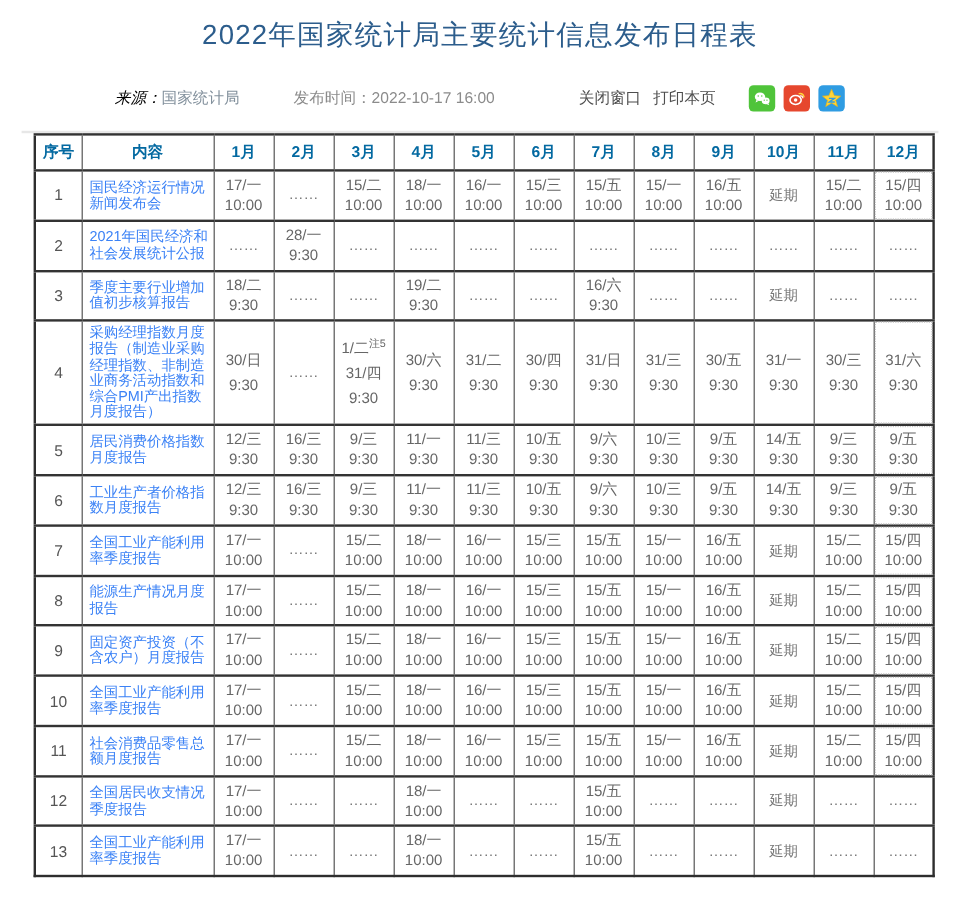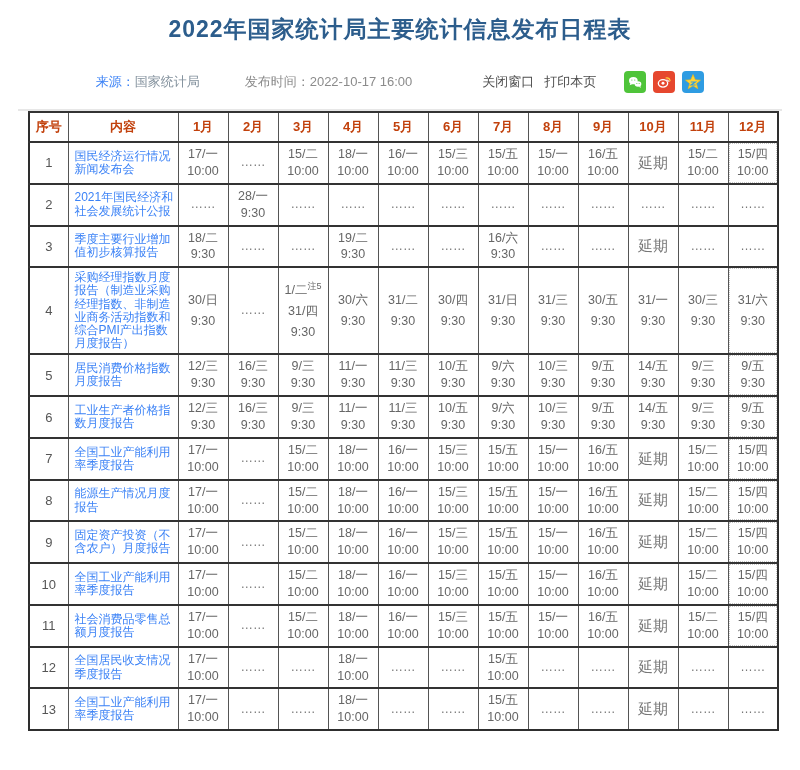--- a/index.html
+++ b/index.html
@@ -1,53 +1,53 @@
 <!DOCTYPE html>
 <html><head>
 <meta charset="utf-8">
 <style>
   * { margin:0; padding:0; box-sizing:border-box; }
   html,body { width:800px; height:770px; background:#ffffff; overflow:hidden;
     font-family:"Liberation Sans","DejaVu Sans",sans-serif; }
   .page { width:800px; height:770px; background:#fff; }
 
   
-  .title { text-align:center; padding-top:14px; font-size:23px; font-weight:bold;
+  .title { text-align:center; padding-top:14px; font-size:23px; font-weight:normal;
     color:#2c5d8c; letter-spacing:1px; }
   .meta-bar { margin-top:26px; display:flex; align-items:center; justify-content:center;
     font-size:13px; color:#8b8b8b; }
   .meta-item { white-space:nowrap; }
   .meta-src { margin-right:45px; color:#82909c; }
-  .meta-src .lbl { color:#3b82f6; }
+  .meta-src .lbl { color:#000000;font-style:italic; }
   .meta-time { margin-right:70px; }
   .meta-links { display:flex; gap:10px; margin-right:28px; color:#555;align-items:center; }
   .meta-link { cursor:pointer; color:#4e4e4e; }
   .share-icons { display:flex; gap:7px; align-items:center; }
   .share-icon { width:22px; height:22px; border-radius:4px; display:flex;
     align-items:center; justify-content:center; cursor:pointer; }
 
   .divider { margin:16px 18px 0 18px; border-bottom:2px solid #e7e7e7; }
 
   .note { margin:22px 0 10px 25px; font-size:13px; font-weight:bold; color:#3a3a3a; }
 
   
   table { border-collapse:collapse; margin-left:28px; table-layout:fixed;
     border:2px solid #2e2e2e; }
   col.c-no { width:39px; } col.c-content { width:110px; } col.c-month { width:50px; }
   th, td { border-left:1px solid #555; border-top:2px solid #333; vertical-align:middle; }
-  th { font-size:13px; font-weight:bold; color:#c2410c; padding:5px 0; text-align:center; }
+  th { font-size:13px; font-weight:bold; color:#0369a1; padding:5px 0; text-align:center; }
   td { text-align:center; color:#666; }
   td.no-cell { font-size:13px; color:#555; }
   td.content-cell { text-align:left; font-size:12px; line-height:1.1;
     padding:3px 2px 3px 6px; color:#3b82f6; }
   td.mcell { padding:3px 0; }
   .line { font-size:12.5px; line-height:1.35; color:#666; }
   .line sup { font-size:9px; }
   .line.dots { color:#777; letter-spacing:0px; }
-  .line.delay { color:#777; font-size:15px; }
+  .line.delay { color:#777; font-size:12px; }
   tr[data-row="4"] .line { margin:4px 0; }
   td.dotted { outline:1px dotted #c6c6c6; outline-offset:-2px; }
 </style>
 </head>
 <body>
 
 <div class="page">
 
   <div class="title">2022年国家统计局主要统计信息发布日程表</div>
 

